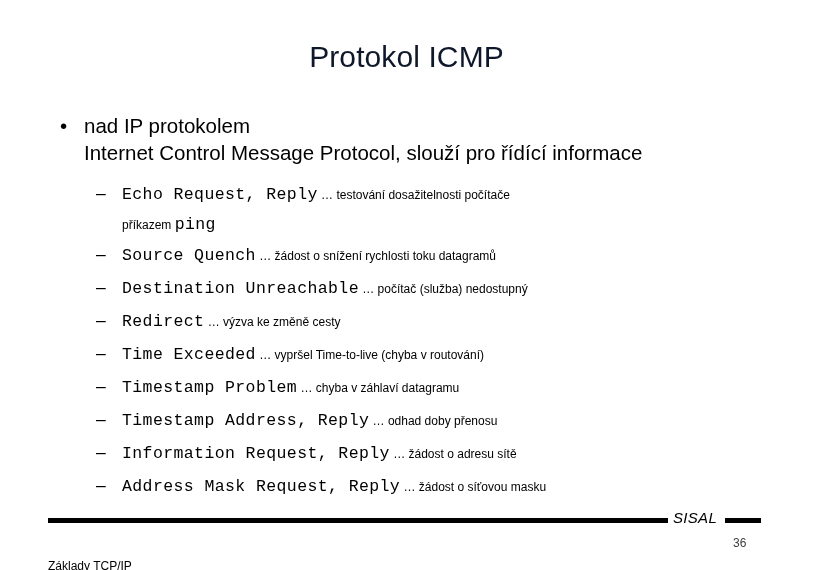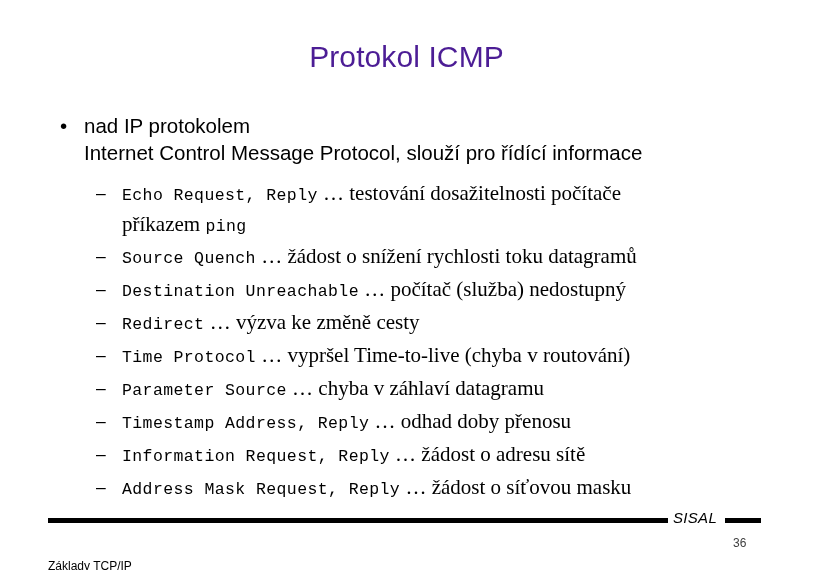--- a/index.html
+++ b/index.html
@@ -24,21 +24,21 @@
 
   
   .slide-title {
     position: absolute;
     top: 40px;
     left: 0;
     width: 813px;
     text-align: center;
     font-size: 30px;
     font-weight: normal;
-    color: #4c1d95;
+    color: #0f172a;
     letter-spacing: 0.1px;
   }
 
   
   .body-area {
     position: absolute;
     top: 112px;
     left: 0;
     width: 813px;
   }
@@ -91,22 +91,22 @@
   .sub-item.two-line .dash {
     line-height: 28px;
   }
 
   .mono {
     font-family: "Liberation Mono", "DejaVu Sans Mono", monospace;
     font-size: 16.5px;
     letter-spacing: 0.4px;
   }
   .prose {
-    font-family: Liberation Serif, serif;
-    font-size: 21px;
+    font-family: Liberation Sans, sans-serif;
+    font-size: 12px;
   }
 
   .wrap-line {
     display: block;
   }
 
   
   .footer-rule-left {
     position: absolute;
     left: 48px;
@@ -182,26 +182,26 @@
         <span class="mono">Destination Unreachable</span><span class="prose"> … počítač (služba) nedostupný</span>
       </li>
 
       <li class="sub-item">
         <span class="dash">–</span>
         <span class="mono">Redirect</span><span class="prose"> … výzva ke změně cesty</span>
       </li>
 
       <li class="sub-item">
         <span class="dash">–</span>
-        <span class="mono">Time Protocol</span><span class="prose"> … vypršel Time-to-live (chyba v routování)</span>
-      </li>
-
-      <li class="sub-item">
-        <span class="dash">–</span>
-        <span class="mono">Parameter Source</span><span class="prose"> … chyba v záhlaví datagramu</span>
+        <span class="mono">Time Exceeded</span><span class="prose"> … vypršel Time-to-live (chyba v routování)</span>
+      </li>
+
+      <li class="sub-item">
+        <span class="dash">–</span>
+        <span class="mono">Timestamp Problem</span><span class="prose"> … chyba v záhlaví datagramu</span>
       </li>
 
       <li class="sub-item">
         <span class="dash">–</span>
         <span class="mono">Timestamp Address, Reply</span><span class="prose"> … odhad doby přenosu</span>
       </li>
 
       <li class="sub-item">
         <span class="dash">–</span>
         <span class="mono">Information Request, Reply</span><span class="prose"> … žádost o adresu sítě</span>

